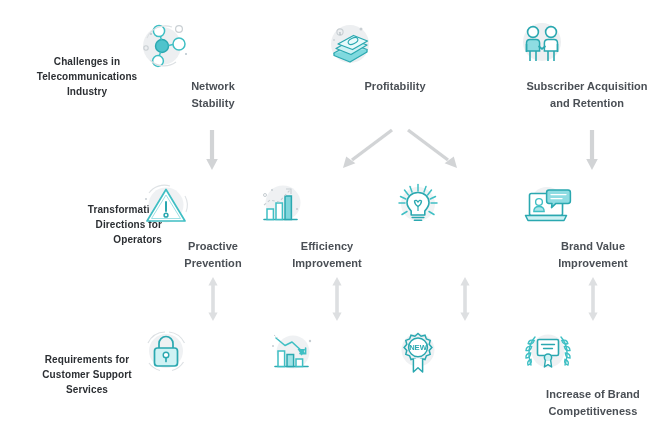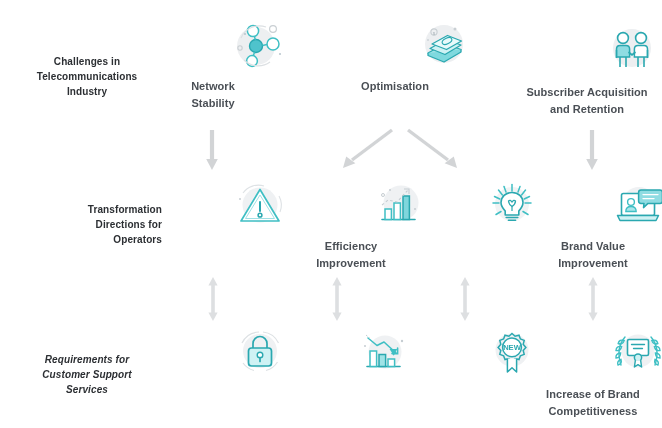--- a/index.html
+++ b/index.html
@@ -18,33 +18,33 @@
     left: 12px;
     text-align: center;
     font-size: 10px;
     font-weight: bold;
     color: #2c2f33;
     line-height: 1.52;
     letter-spacing: .1px;
   }
   #cap-r1 { top: 54px; }
   #cap-r2 { top: 202px; text-align: right; }
-  #cap-r3 { top: 352px; font-style: italic; }
+  #cap-r3 { top: 352px; }
 
   
   .node {
     position: absolute;
     width: 150px;
     text-align: center;
   }
   .node .icon-wrap {
     height: 56px;
     display: flex;
     align-items: center;
-    justify-content: flex-end;
+    justify-content: flex-start;
   }
   .node .node-label {
     margin-top: 4px;
     font-size: 11px;
     color: #4a4f55;
     line-height: 1.58;
     letter-spacing: .05px;
     font-weight: bold;
   }
 
@@ -94,24 +94,24 @@
           <path d="M16 28.5 L32 19.5 L47 25 L31 34.5 Z" fill="#CFF2F4"></path>
           <path d="M18 24 L33.5 15.5 L47.5 21 L32.5 29.5 Z" fill="#E8FAFB"></path>
         </g>
         <ellipse cx="33" cy="21" rx="5.2" ry="2.8" fill="none" stroke="#2AA8B0" stroke-width="1.1" transform="rotate(-27 33 21)"></ellipse>
         <circle cx="20" cy="12" r="3.1" fill="none" stroke="#C9CFD3" stroke-width="1.1"></circle>
         <text x="20" y="15" font-size="4.4" fill="#A8B2B8" text-anchor="middle" font-family="Liberation Sans, sans-serif">$</text>
         <circle cx="41" cy="9" r="1.5" fill="#C9CFD3"></circle>
         <circle cx="14" cy="20" r="1" fill="#CED5D9"></circle>
       </svg>
     </div>
-    <div class="node-label">Optimisation</div>
-  </div>
-
-  <div class="node" style="left:512px; top:24px;">
+    <div class="node-label">Profitability</div>
+  </div>
+
+  <div class="node" style="left:512px; top:18px;">
     <div class="icon-wrap">
       <svg width="60" height="52" viewBox="0 0 60 52">
         <circle cx="30" cy="22" r="19" fill="#EDEFF1"></circle>
 
         <circle cx="21" cy="12" r="5.4" fill="#fff" stroke="#2AA8B0" stroke-width="1.6"></circle>
         <path d="M14.5 23 Q14.5 19.5 18 19.5 L24 19.5 Q27.6 19.5 27.6 23 L27.6 31 L14.5 31 Z" fill="#8FDCE2" stroke="#2AA8B0" stroke-width="1.5"></path>
         <line x1="18" y1="31" x2="18" y2="41" stroke="#2AA8B0" stroke-width="1.6"></line>
         <line x1="24" y1="31" x2="24" y2="41" stroke="#2AA8B0" stroke-width="1.6"></line>
         <line x1="14.5" y1="24" x2="14.5" y2="32" stroke="#2AA8B0" stroke-width="1.5"></line>
 
@@ -161,23 +161,24 @@
         <circle cx="28" cy="24" r="17.5" fill="#EFF1F3"></circle>
         <path d="M28 8.5 L47 40 L9 40 Z" fill="#fff" stroke="#3FBFC4" stroke-width="1.7" stroke-linejoin="round"></path>
         <path d="M28 14 L42.5 37.5 L13.5 37.5 Z" fill="none" stroke="#9FE0E4" stroke-width="1"></path>
         <line x1="28" y1="21" x2="28" y2="30" stroke="#2AA8B0" stroke-width="2" stroke-linecap="round"></line>
         <circle cx="28" cy="34.2" r="1.9" fill="none" stroke="#2AA8B0" stroke-width="1.5"></circle>
         <path d="M11 12 A19 19 0 0 1 32 5" fill="none" stroke="#DEE2E5" stroke-width="1.1"></path>
         <path d="M47 15 A19 19 0 0 1 48 31" fill="none" stroke="#DEE2E5" stroke-width="1.1"></path>
         <circle cx="8" cy="18" r="1" fill="#C7CED3"></circle>
       </svg>
     </div>
-  </div>
-
-  <div class="node" style="left:276px; top:178px;">
+    <div class="node-label">Proactive<br>Prevention</div>
+  </div>
+
+  <div class="node" style="left:252px; top:178px;">
     <div class="icon-wrap">
       <svg width="56" height="50" viewBox="0 0 56 50">
         <circle cx="31" cy="22" r="17.5" fill="#EFF1F3"></circle>
         <line x1="12" y1="38.5" x2="45" y2="38.5" stroke="#2AA8B0" stroke-width="1.6" stroke-linecap="round"></line>
         <rect x="15" y="28" width="6.4" height="10.5" fill="#fff" stroke="#3FBFC4" stroke-width="1.5"></rect>
         <rect x="24" y="22" width="6.4" height="16.5" fill="#fff" stroke="#3FBFC4" stroke-width="1.5"></rect>
         <rect x="33" y="15" width="6.4" height="23.5" fill="#7FD6DC" stroke="#2AA8B0" stroke-width="1.5"></rect>
         <path d="M12 24 L18 19 L27 21 L38 9" fill="none" stroke="#C6CDD2" stroke-width="1.1" stroke-dasharray="2.6 2.4"></path>
         <path d="M34 8 L39 8 L39 13" fill="none" stroke="#C6CDD2" stroke-width="1.1"></path>
         <circle cx="13" cy="14" r="1.5" fill="none" stroke="#C6CDD2" stroke-width="1"></circle>

